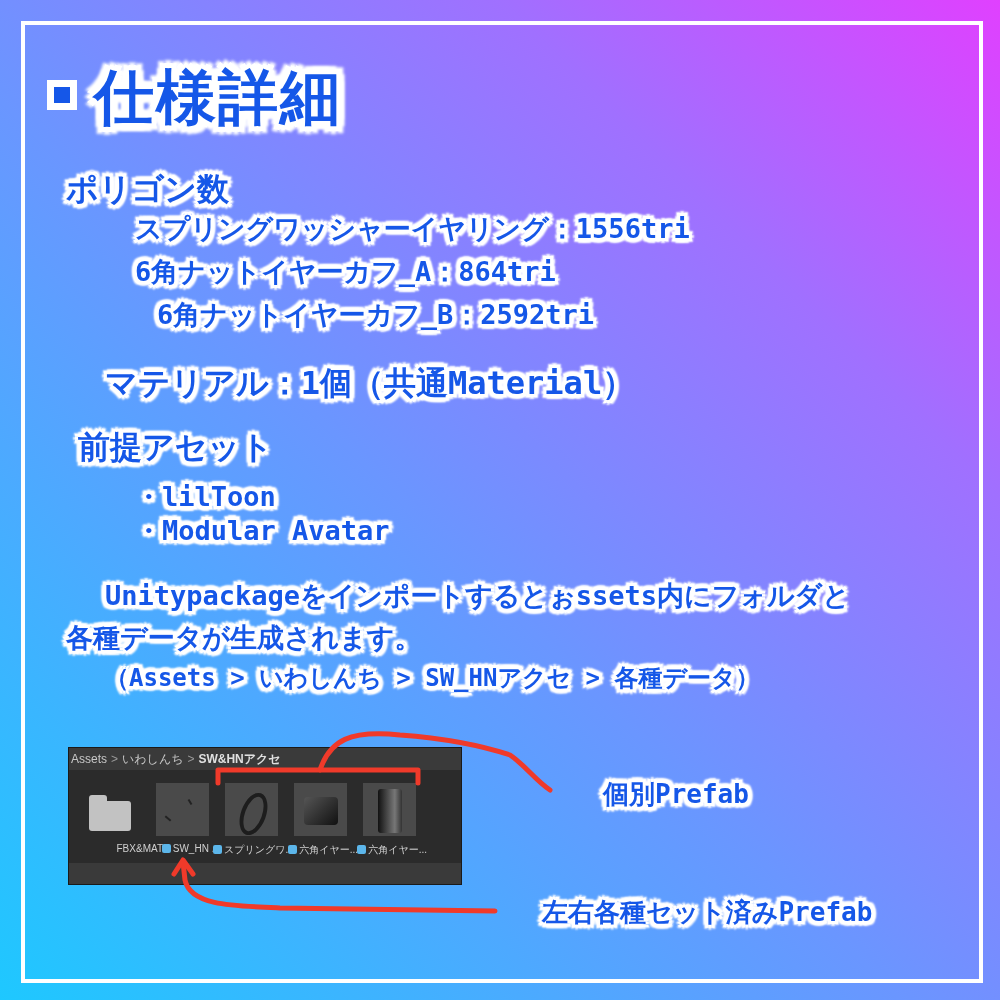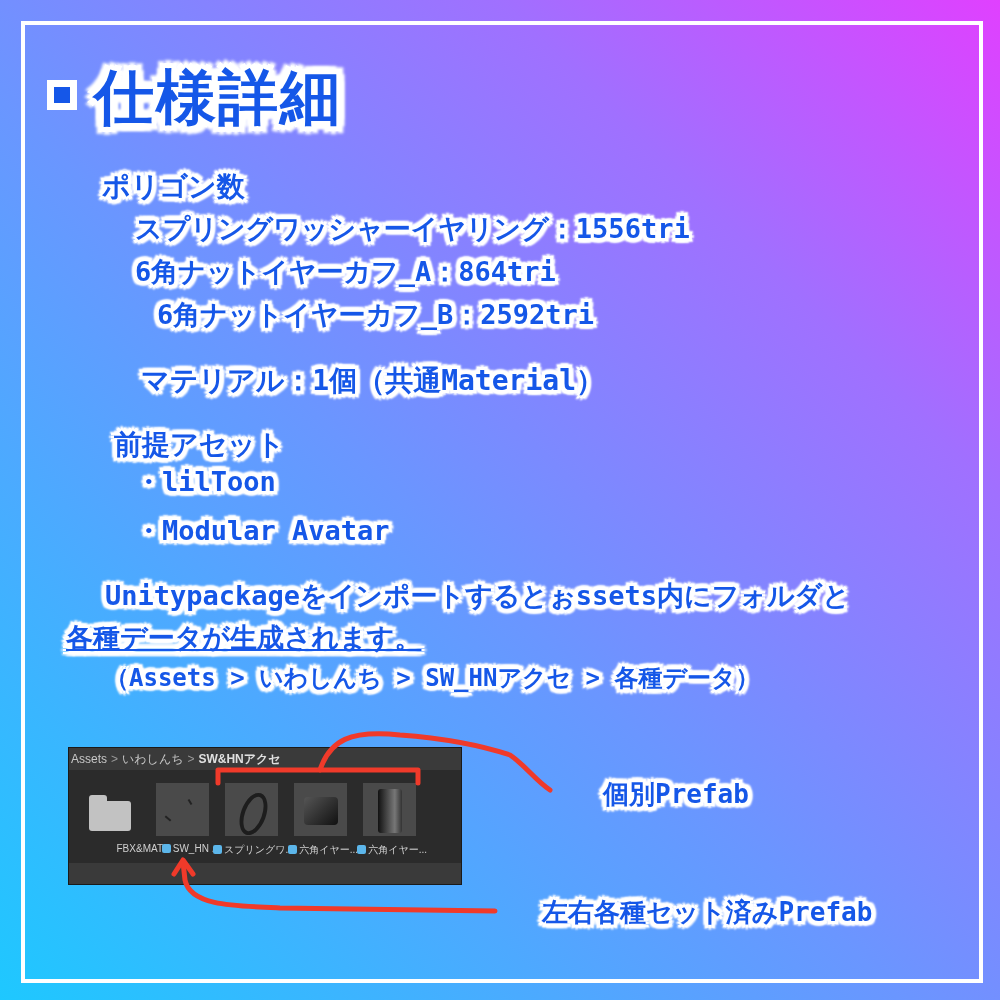--- a/index.html
+++ b/index.html
@@ -29,21 +29,21 @@
       5px 5px 0 #fff, -5px -5px 0 #fff, 5px -5px 0 #fff, -5px 5px 0 #fff,
       8px 0 3px #fff, -8px 0 3px #fff, 0 8px 3px #fff, 0 -8px 3px #fff,
       7px 7px 3px #fff, -7px -7px 3px #fff, 7px -7px 3px #fff, -7px 7px 3px #fff;
     text-align: center;
   }
   .title .bullet {
     display:inline-block; width:16px; height:16px; background:#1557e8;
     border:6px solid #fff; vertical-align:middle; margin-right:18px; position:relative; top:-6px;
     box-shadow:0 0 0 1px #fff;
   }
-  .h { font-size:28px;margin-left:36px; }
+  .h { font-size:32px; }
   .mono { font-family:"DejaVu Sans Mono", monospace;padding-left:39px; }
   .t { font-size:27px; }
 
   .panel {
     position:absolute; left:68px; top:747px; width:392px; height:136px;
     background:#2b2b2b; border:1px solid #1a1a1a;
   }
   .crumb {
     position:absolute; left:0; top:0; width:100%; height:22px; background:#3a3a3a;
     font-family:"Liberation Sans", sans-serif; font-size:12px; color:#c8c8c8;
@@ -74,25 +74,25 @@
 <div class="stroke title"><span class="bullet"></span><span>仕様詳細</span></div>
 
 <div class="stroke h" style="left:66px;top:168px;">ポリゴン数</div>
 <div class="stroke t mono" style="left:96px;top:211px;">スプリングワッシャーイヤリング：1556tri</div>
 <div class="stroke t mono" style="left:96px;top:254px;">6角ナットイヤーカフ_A：864tri</div>
 <div class="stroke t mono" style="left:96px;top:297px;margin-left:22px;">6角ナットイヤーカフ_B：2592tri</div>
 
 <div class="stroke h mono" style="left:66px;top:362px;">マテリアル：1個（共通Material）</div>
 
 <div class="stroke h" style="left:78px;top:426px;">前提アセット</div>
-<div class="stroke t mono" style="left:96px;top:464px;">・lilToon</div>
+<div class="stroke t mono" style="left:96px;top:479px;">・lilToon</div>
 <div class="stroke t mono" style="left:96px;top:513px;">・Modular Avatar</div>
 
 <div class="stroke t mono" style="left:66px;top:578px;">Unitypackageをインポートするとぉssets内にフォルダと</div>
-<div class="stroke t" style="left:66px;top:620px;text-decoration:underline;">各種データが生成されます。</div>
+<div class="stroke t" style="left:66px;top:620px;">各種データが生成されます。</div>
 <div class="stroke t mono" style="left:66px;top:662px;font-size:24px;">（Assets &gt; いわしんち &gt; SW_HNアクセ &gt; 各種データ）</div>
 
 <div class="panel">
   <div class="crumb">
     <span>Assets</span><span class="sep">&gt;</span><span>いわしんち</span><span class="sep">&gt;</span><b>SW&amp;HNアクセ</b>
   </div>
 
   <div class="item" style="left:14px;">
     <div class="folder" style="left:6px;top:12px;">
         <div class="tab"></div>

